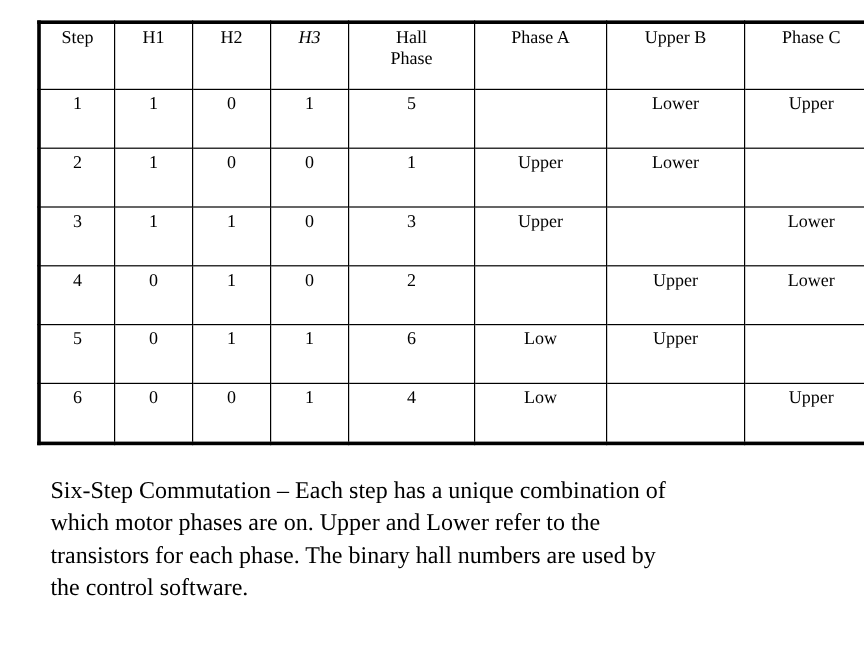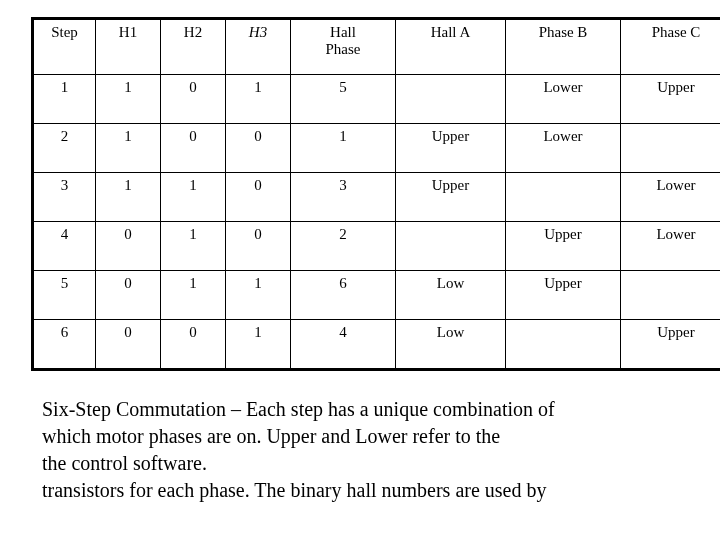--- a/index.html
+++ b/index.html
@@ -74,22 +74,22 @@
   <thead>
     <tr>
       <th class="col-step">Step</th>
       <th class="col-h1">H1</th>
       <th class="col-h2">H2</th>
       <th class="col-h3">H3</th>
       <th class="col-hall">
         <span>Hall</span><br>
         <span>Phase</span>
       </th>
-      <th class="col-pa">Hall A</th>
-      <th class="col-pb">Phase B</th>
+      <th class="col-pa">Phase A</th>
+      <th class="col-pb">Upper B</th>
       <th class="col-pc">Phase C</th>
     </tr>
   </thead>
   <tbody>
     <tr>
       <td>1</td>
       <td>1</td>
       <td>0</td>
       <td>1</td>
       <td>5</td>
@@ -146,15 +146,15 @@
       <td>Low</td>
       <td></td>
       <td>Upper</td>
     </tr>
   </tbody>
 </table>
 
 <div id="figure-caption">
   <span>Six-Step Commutation – Each step has a unique combination of</span>
   <span>which motor phases are on. Upper and Lower refer to the</span>
+  <span>transistors for each phase. The binary hall numbers are used by</span>
   <span>the control software.</span>
-  <span>transistors for each phase. The binary hall numbers are used by</span>
 </div>
 
 </body></html>

